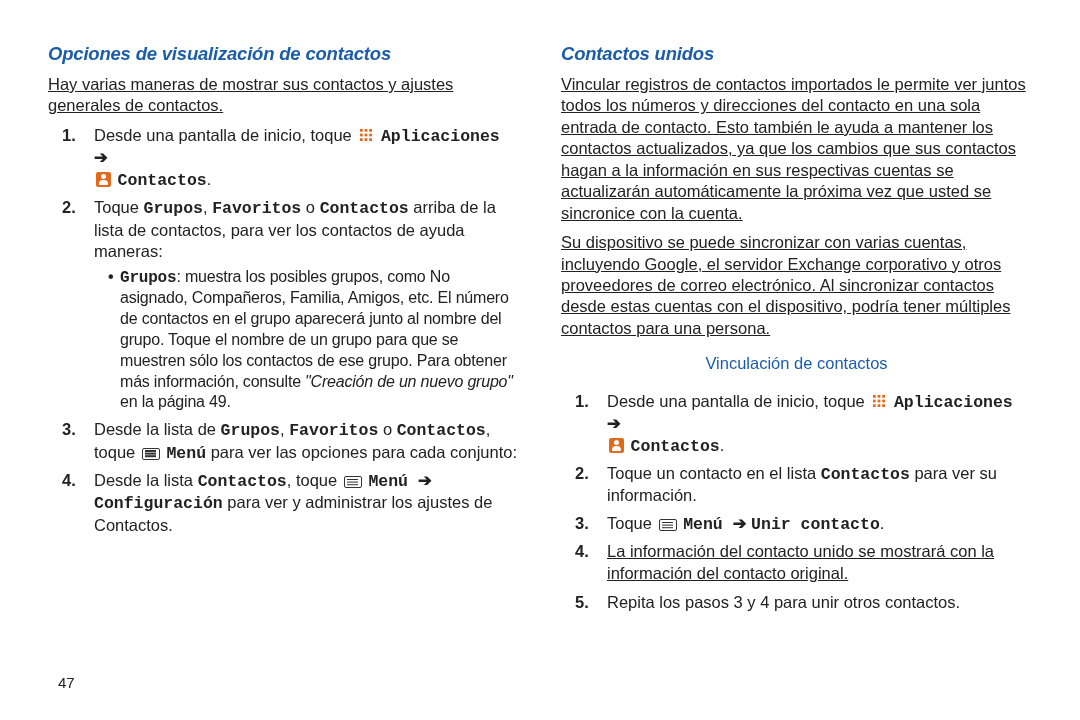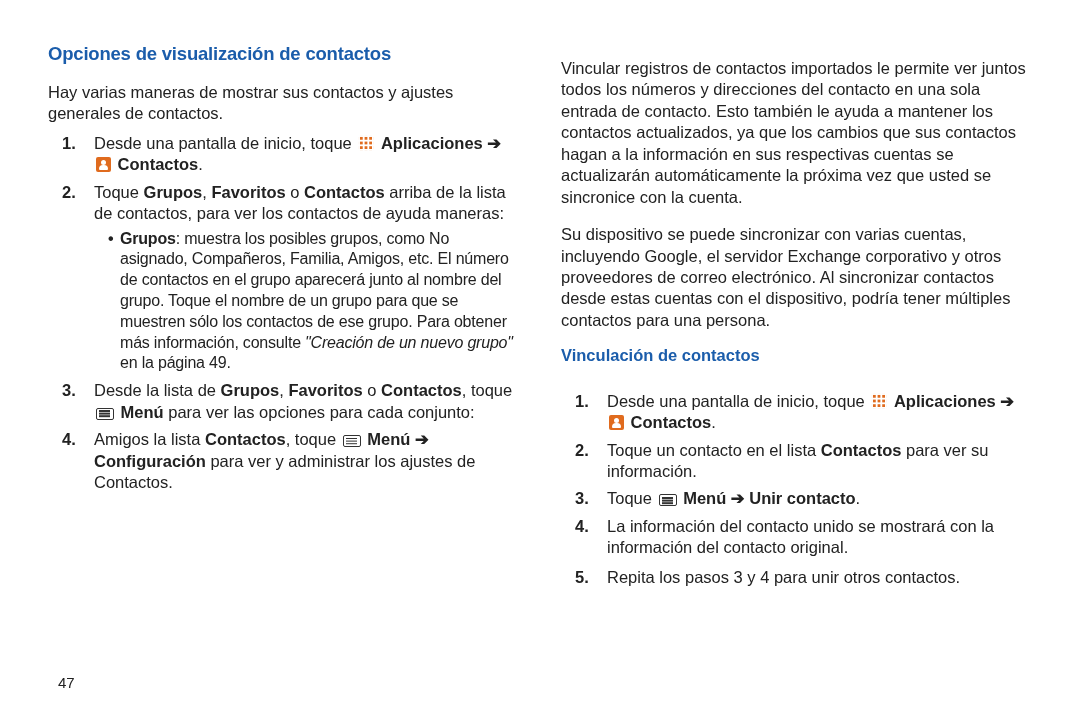--- a/index.html
+++ b/index.html
@@ -20,33 +20,36 @@
     box-sizing: border-box;
     width: 100%;
     height: 100%;
     position: relative;
   }
   .col {
     flex: 1;
   }
   .h-blue-italic {
     color: #1b5dab;
+    font-style: italic;
     font-weight: 800;
     font-size: 18.5px;
     margin: 0 0 8px 0;
     letter-spacing: -0.2px;
   }
   .h-blue-sub {
     color: #1b5dab;
-    font-weight: 700;
+    font-weight: 400;
     font-size: 16.5px;
-    margin: 14px 0 24px 0;
+    margin: 14px 0 16px 0;
+    text-align: center;
   }
   p {
-    margin: 16px 0 8px 0;
+    margin: 8px 0 8px 0;
+    text-decoration: underline;
   }
   .ol-num {
     list-style: none;
     padding-left: 28px;
     margin: 4px 0 0 0;
   }
   .ol-num > li {
     position: relative;
     padding-left: 18px;
     margin-bottom: 6px;
@@ -70,21 +73,21 @@
     padding-left: 12px;
     margin-bottom: 4px;
   }
   .ul-bullet > li::before {
     content: "•";
     position: absolute;
     left: 0;
     top: 0;
     font-weight: 700;
   }
-  b { font-weight: 700; }
+  b { font-weight: 700; font-family: Liberation Mono, monospace; }
   .i-quote { font-style: italic; }
   .inline-icon {
     display: inline-block;
     vertical-align: -2px;
     margin: 0 2px;
   }
   .grid-icon {
     width: 14px; height: 14px;
     background:
       radial-gradient(circle, #e06b1e 1.6px, transparent 1.7px) 0 0/4.66px 4.66px;
@@ -174,31 +177,32 @@
 
       <li>
         <span class="num">3.</span>
         <span>Desde la lista de </span><b>Grupos</b><span>, </span><b>Favoritos</b><span> o </span><b>Contactos</b><span>, toque </span>
         <span class="inline-icon menu-icon"></span>
         <b> Menú</b><span> para ver las opciones para cada conjunto:</span>
       </li>
 
       <li>
         <span class="num">4.</span>
-        <span>Amigos la lista </span><b>Contactos</b><span>, toque </span>
+        <span>Desde la lista </span><b>Contactos</b><span>, toque </span>
         <span class="inline-icon menu-icon"></span>
         <b> Menú </b>
         <span class="arrow">➔</span>
         <b>Configuración</b><span> para ver y administrar los ajustes de Contactos.</span>
       </li>
 
     </ol>
   </div>
 
   <div class="col">
+    <h2 class="h-blue-italic">Contactos unidos</h2>
     <p>Vincular registros de contactos importados le permite ver juntos todos los números y direcciones del contacto en una sola entrada de contacto. Esto también le ayuda a mantener los contactos actualizados, ya que los cambios que sus contactos hagan a la información en sus respectivas cuentas se actualizarán automáticamente la próxima vez que usted se sincronice con la cuenta.</p>
     <p>Su dispositivo se puede sincronizar con varias cuentas, incluyendo Google, el servidor Exchange corporativo y otros proveedores de correo electrónico. Al sincronizar contactos desde estas cuentas con el dispositivo, podría tener múltiples contactos para una persona.</p>
 
     <h3 class="h-blue-sub">Vinculación de contactos</h3>
 
     <ol class="ol-num">
 
       <li>
         <span class="num">1.</span>
         <span>Desde una pantalla de inicio, toque </span>

